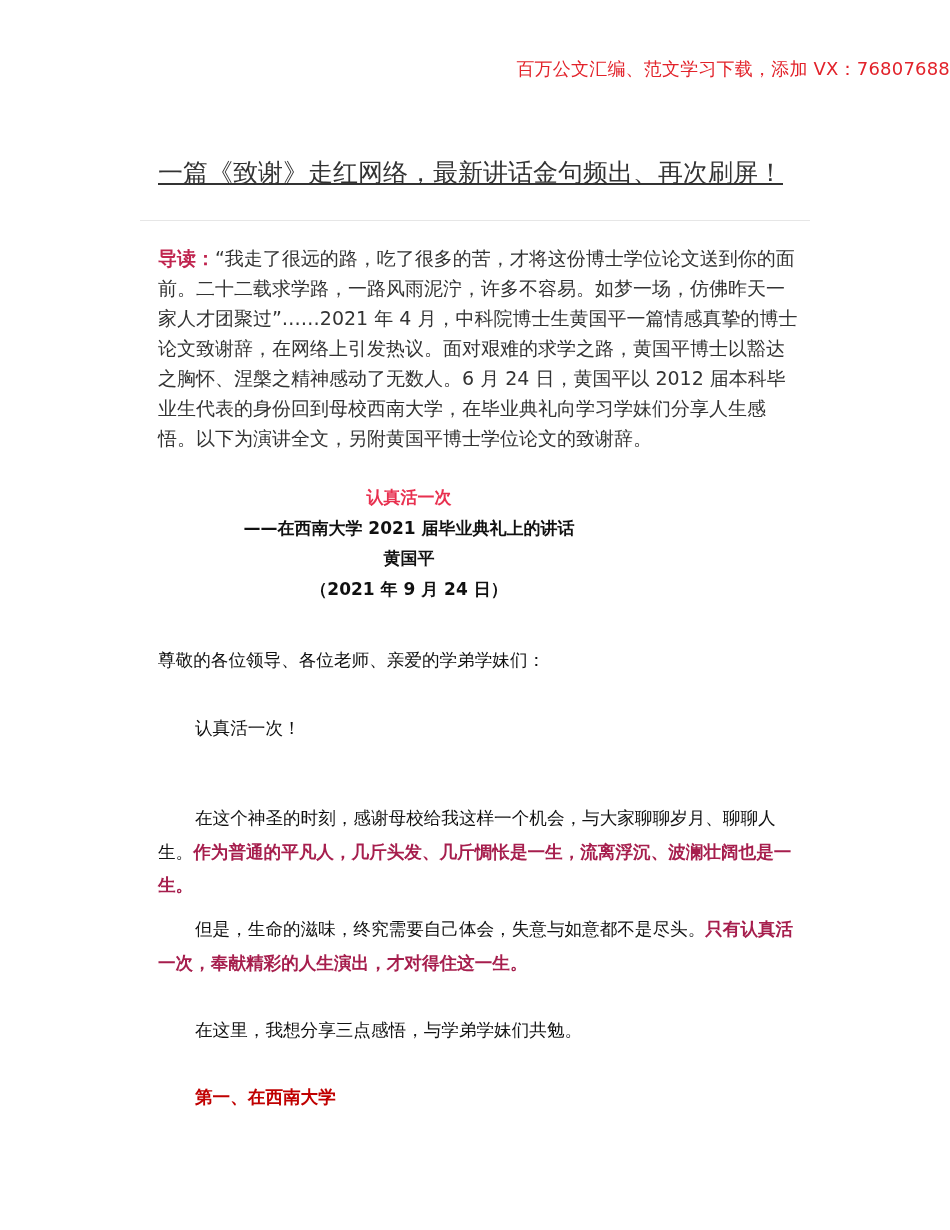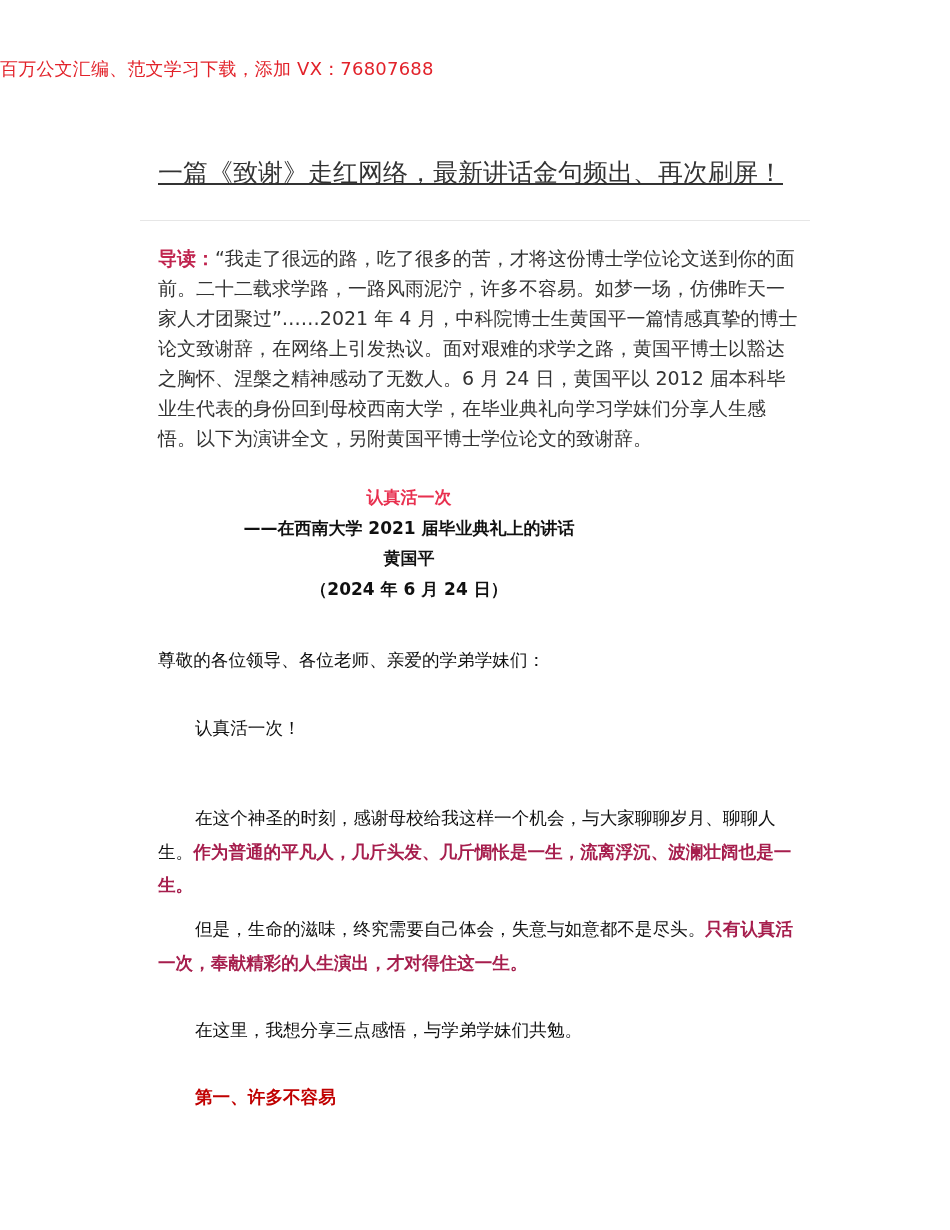--- a/index.html
+++ b/index.html
@@ -1,18 +1,18 @@
 <!DOCTYPE html>
 <html><head>
 <meta charset="utf-8">
 <style>
   html, body { margin: 0; padding: 0; background: #ffffff; }
   body { width: 950px; height: 1230px; position: relative; overflow: hidden;
          font-family: "DejaVu Sans", "Liberation Sans", sans-serif; color: #222; }
-  .banner { position: absolute; top: 57px; left: 0; width: 950px; text-align: left;
+  .banner { position: absolute; top: 57px; left: 0; width: 950px; text-align: right;
             font-size: 18px; color: #e2222a; letter-spacing: 0.2px; }
   .title { position: absolute; top: 138px; left: 158px; width: 640px;
            font-size: 25px; line-height: 36px; color: #333; font-weight: normal; text-decoration: underline; }
   .divider { position: absolute; top: 220px; left: 140px; width: 670px; height: 1px; background: #e6e6e6; }
   .lead { position: absolute; top: 243px; left: 158px; width: 640px;
           font-size: 19px; line-height: 30px; color: #333; }
   .lead .lbl { color: #c0254f; font-weight: bold; }
   .center-block { position: absolute; top: 482px; left: 0; width: 818px; text-align: center;
                   font-size: 17px; line-height: 30.5px; font-weight: bold; color: #111; }
   .center-block .red { color: #e8304f; }
@@ -29,26 +29,26 @@
 <h1 class="title">一篇《致谢》走红网络，最新讲话金句频出、再次刷屏！</h1>
 
 <div class="divider"></div>
 
 <div class="lead"><span class="lbl">导读：</span><span>“我走了很远的路，吃了很多的苦，才将这份博士学位论文送到你的面前。二十二载求学路，一路风雨泥泞，许多不容易。如梦一场，仿佛昨天一家人才团聚过”……2021 年 4 月，中科院博士生黄国平一篇情感真挚的博士论文致谢辞，在网络上引发热议。面对艰难的求学之路，黄国平博士以豁达之胸怀、涅槃之精神感动了无数人。6 月 24 日，黄国平以 2012 届本科毕业生代表的身份回到母校西南大学，在毕业典礼向学习学妹们分享人生感悟。以下为演讲全文，另附黄国平博士学位论文的致谢辞。</span></div>
 
 <div class="center-block">
   <div class="red">认真活一次</div>
   <div>——在西南大学 2021 届毕业典礼上的讲话</div>
   <div>黄国平</div>
-  <div>（2024 年 6 月 24 日）</div>
+  <div>（2021 年 9 月 24 日）</div>
 </div>
 
 <div class="p" style="top:632px;">尊敬的各位领导、各位老师、亲爱的学弟学妹们：</div>
 
 <div class="p indent" style="top:700px;">认真活一次！</div>
 
 <div class="p indent" style="top:791px;font-family:Liberation Mono, monospace;"><span>在这个神圣的时刻，感谢母校给我这样一个机会，与大家聊聊岁月、聊聊人生。</span><span class="hl">作为普通的平凡人，几斤头发、几斤惆怅是一生，流离浮沉、波澜壮阔也是一生。</span></div>
 
 <div class="p indent" style="top:901px;"><span>但是，生命的滋味，终究需要自己体会，失意与如意都不是尽头。</span><span class="hl">只有认真活一次，奉献精彩的人生演出，才对得住这一生。</span></div>
 
 <div class="p indent" style="top:1002px;">在这里，我想分享三点感悟，与学弟学妹们共勉。</div>
 
-<div class="p indent sec" style="top:1069px;">第一、许多不容易</div>
+<div class="p indent sec" style="top:1069px;">第一、在西南大学</div>
 
 </body></html>

